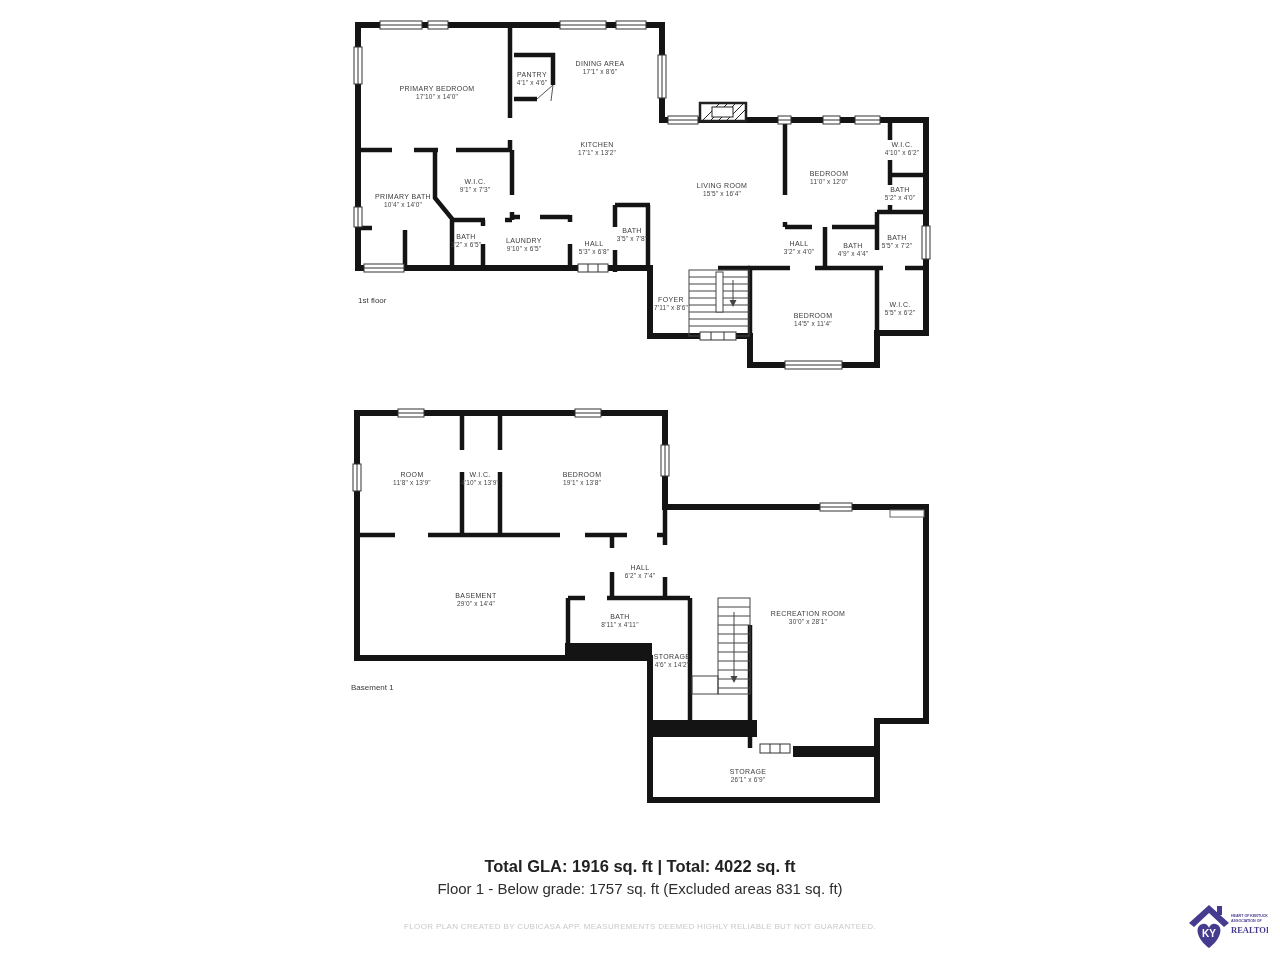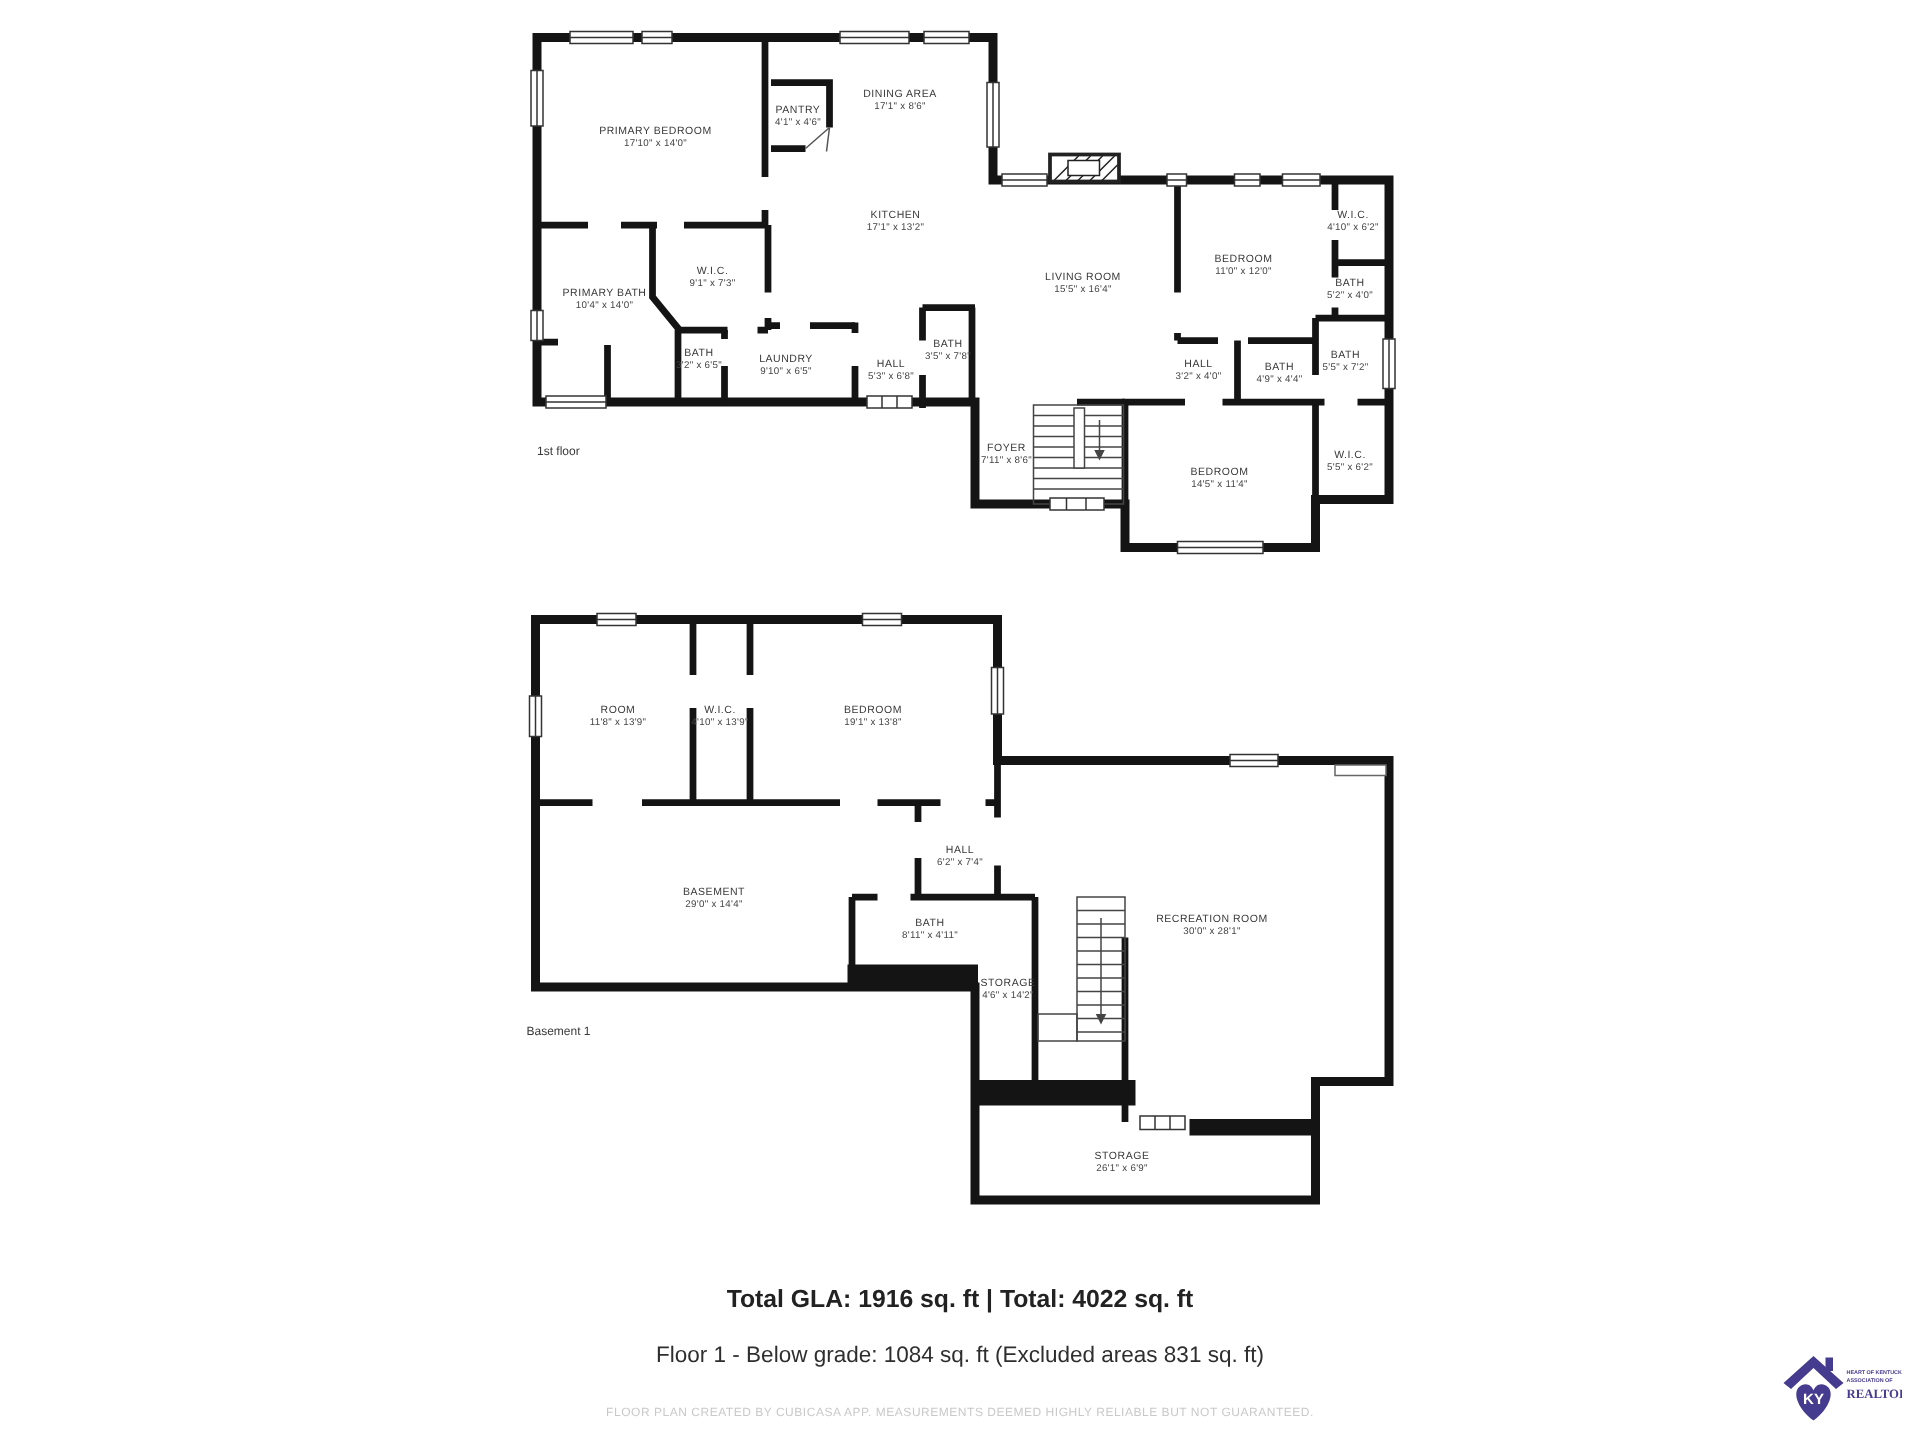--- a/index.html
+++ b/index.html
@@ -5,21 +5,21 @@
   html,body{margin:0;padding:0;background:#fff;}
   body{width:1280px;height:960px;overflow:hidden;font-family:"Liberation Sans",sans-serif;}
   .canvas{position:relative;width:1280px;height:960px;background:#ffffff;}
   svg.plan{position:absolute;left:0;top:0;}
   .labels-layer{position:absolute;left:0;top:0;width:1260px;height:960px;pointer-events:none;padding-left:27px;}
   .room-label{position:absolute;transform:translate(-50%,-50%);text-align:center;color:#3a3a3a;white-space:nowrap;}
   .room-name{font-size:7px;letter-spacing:.35px;}
   .room-dims{font-size:6.5px;margin-top:1px;letter-spacing:.2px;color:#454545;}
   .floor-label{position:absolute;font-size:8px;color:#3a3a3a;}
   .summary{position:absolute;left:0;right:0;top:857px;text-align:center;color:#2b2b2b;}
-  .summary .l1{font-size:16.5px;font-weight:700;margin-bottom:18px;color:#222;}
+  .summary .l1{font-size:16.5px;font-weight:700;margin-bottom:3px;color:#222;}
   .summary .l2{font-size:15px;line-height:19px;color:#2e2e2e;}
   .disclaimer{margin-top:24px;font-size:8px;color:#c9c9c9;letter-spacing:.35px;}
   .logo{position:absolute;right:12px;bottom:6px;}
 </style>
 </head>
 <body>
 
 <div class="canvas">
 
   <svg class="plan" width="1280" height="960" viewBox="0 0 1280 960">
@@ -270,21 +270,21 @@
         <div class="room-dims">30'0" x 28'1"</div>
       </div>
       <div class="room-label" style="left: 748px; top: 775px;">
         <div class="room-name">STORAGE</div>
         <div class="room-dims">26'1" x 6'9"</div>
       </div>
     </div>
 
   <div class="summary">
     <div class="l1">Total GLA: 1916 sq. ft | Total: 4022 sq. ft</div>
-    <div class="l2">Floor 1 - Below grade: 1084 sq. ft (Excluded areas 831 sq. ft)</div>
+    <div class="l2">Floor 1 - Below grade: 1757 sq. ft (Excluded areas 831 sq. ft)</div>
     <div class="disclaimer">FLOOR PLAN CREATED BY CUBICASA APP. MEASUREMENTS DEEMED HIGHLY RELIABLE BUT NOT GUARANTEED.</div>
   </div>
 
   <div class="logo">
     <svg width="80" height="48" viewBox="0 0 80 48">
       <rect x="29" y="4" width="5" height="9" fill="#463c8f"></rect>
       <path d="M1,21 L21,3 L41,21 L36,25 L21,11 L6,25 Z" fill="#463c8f"></path>
       <path d="M21,46 C10,38 6,26 13,22.5 C17,20.5 20,23 21,26 C22,23 25,20.5 29,22.5 C36,26 32,38 21,46 Z" fill="#463c8f"></path>
       <text x="21" y="35" font-size="10" font-weight="bold" fill="#ffffff" text-anchor="middle" font-family="Liberation Sans, sans-serif">KY</text>
       <text x="43" y="15" font-size="3.6" font-weight="bold" font-family="Liberation Sans, sans-serif" fill="#463c8f">HEART OF KENTUCKY</text>

